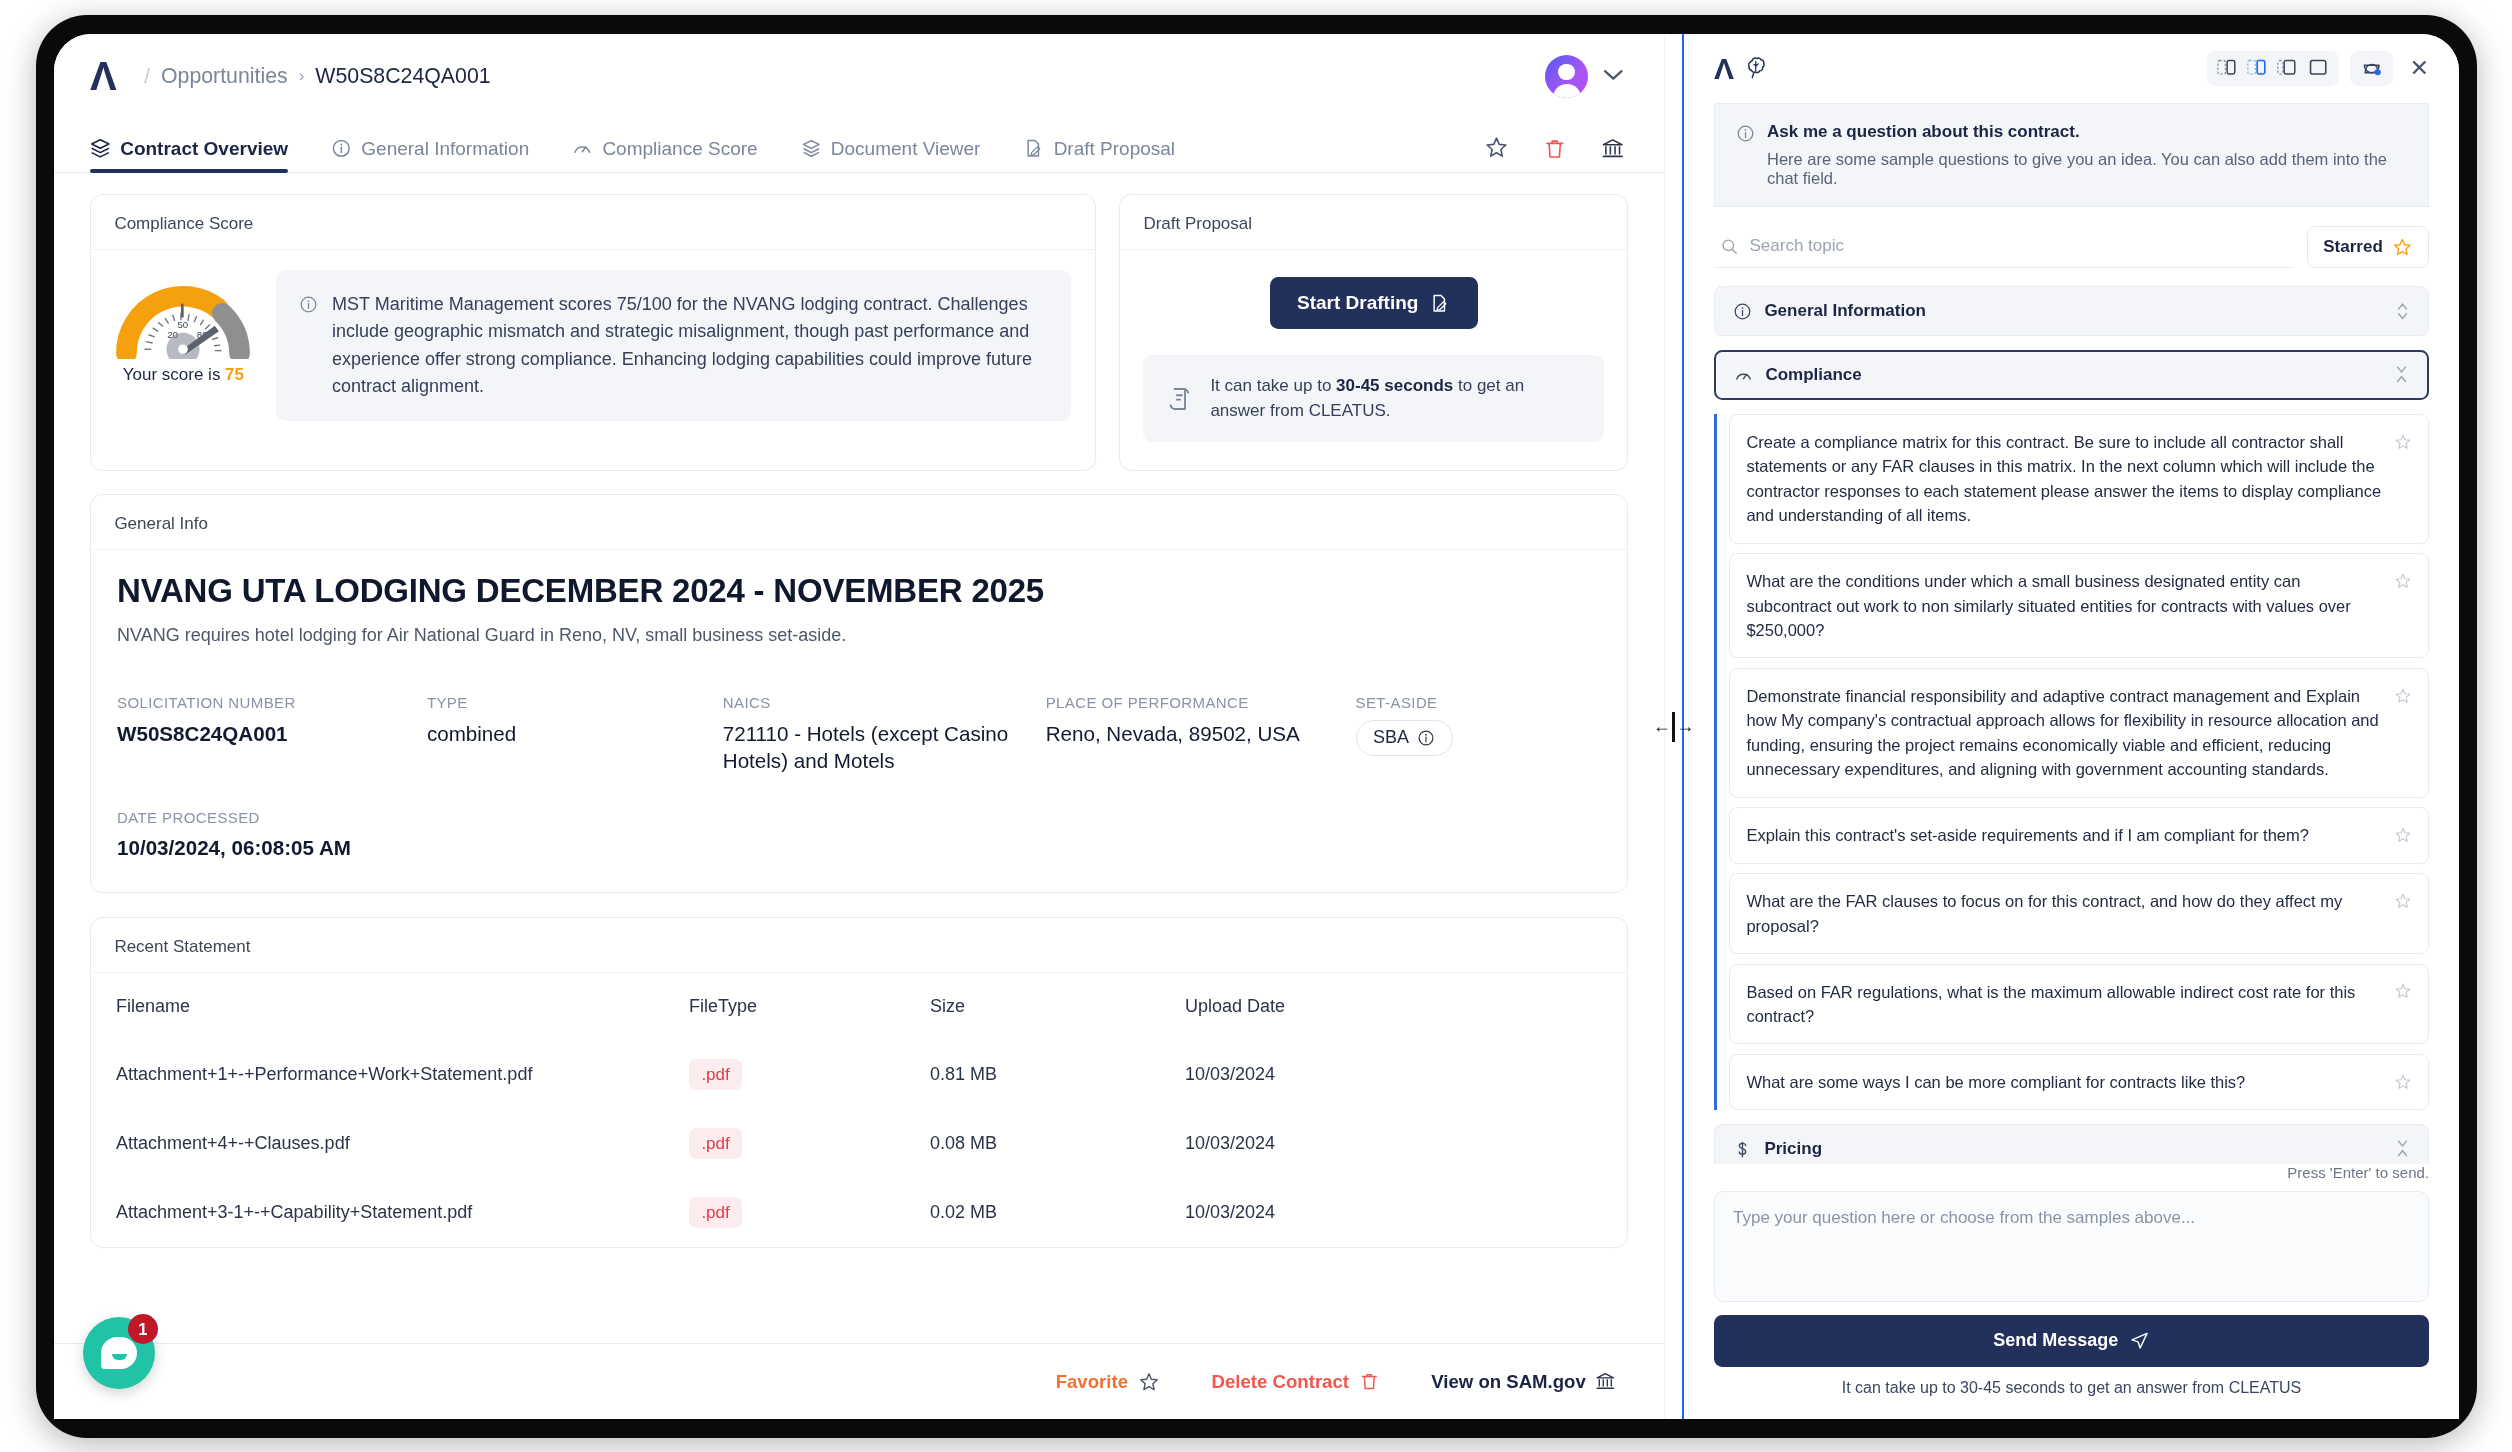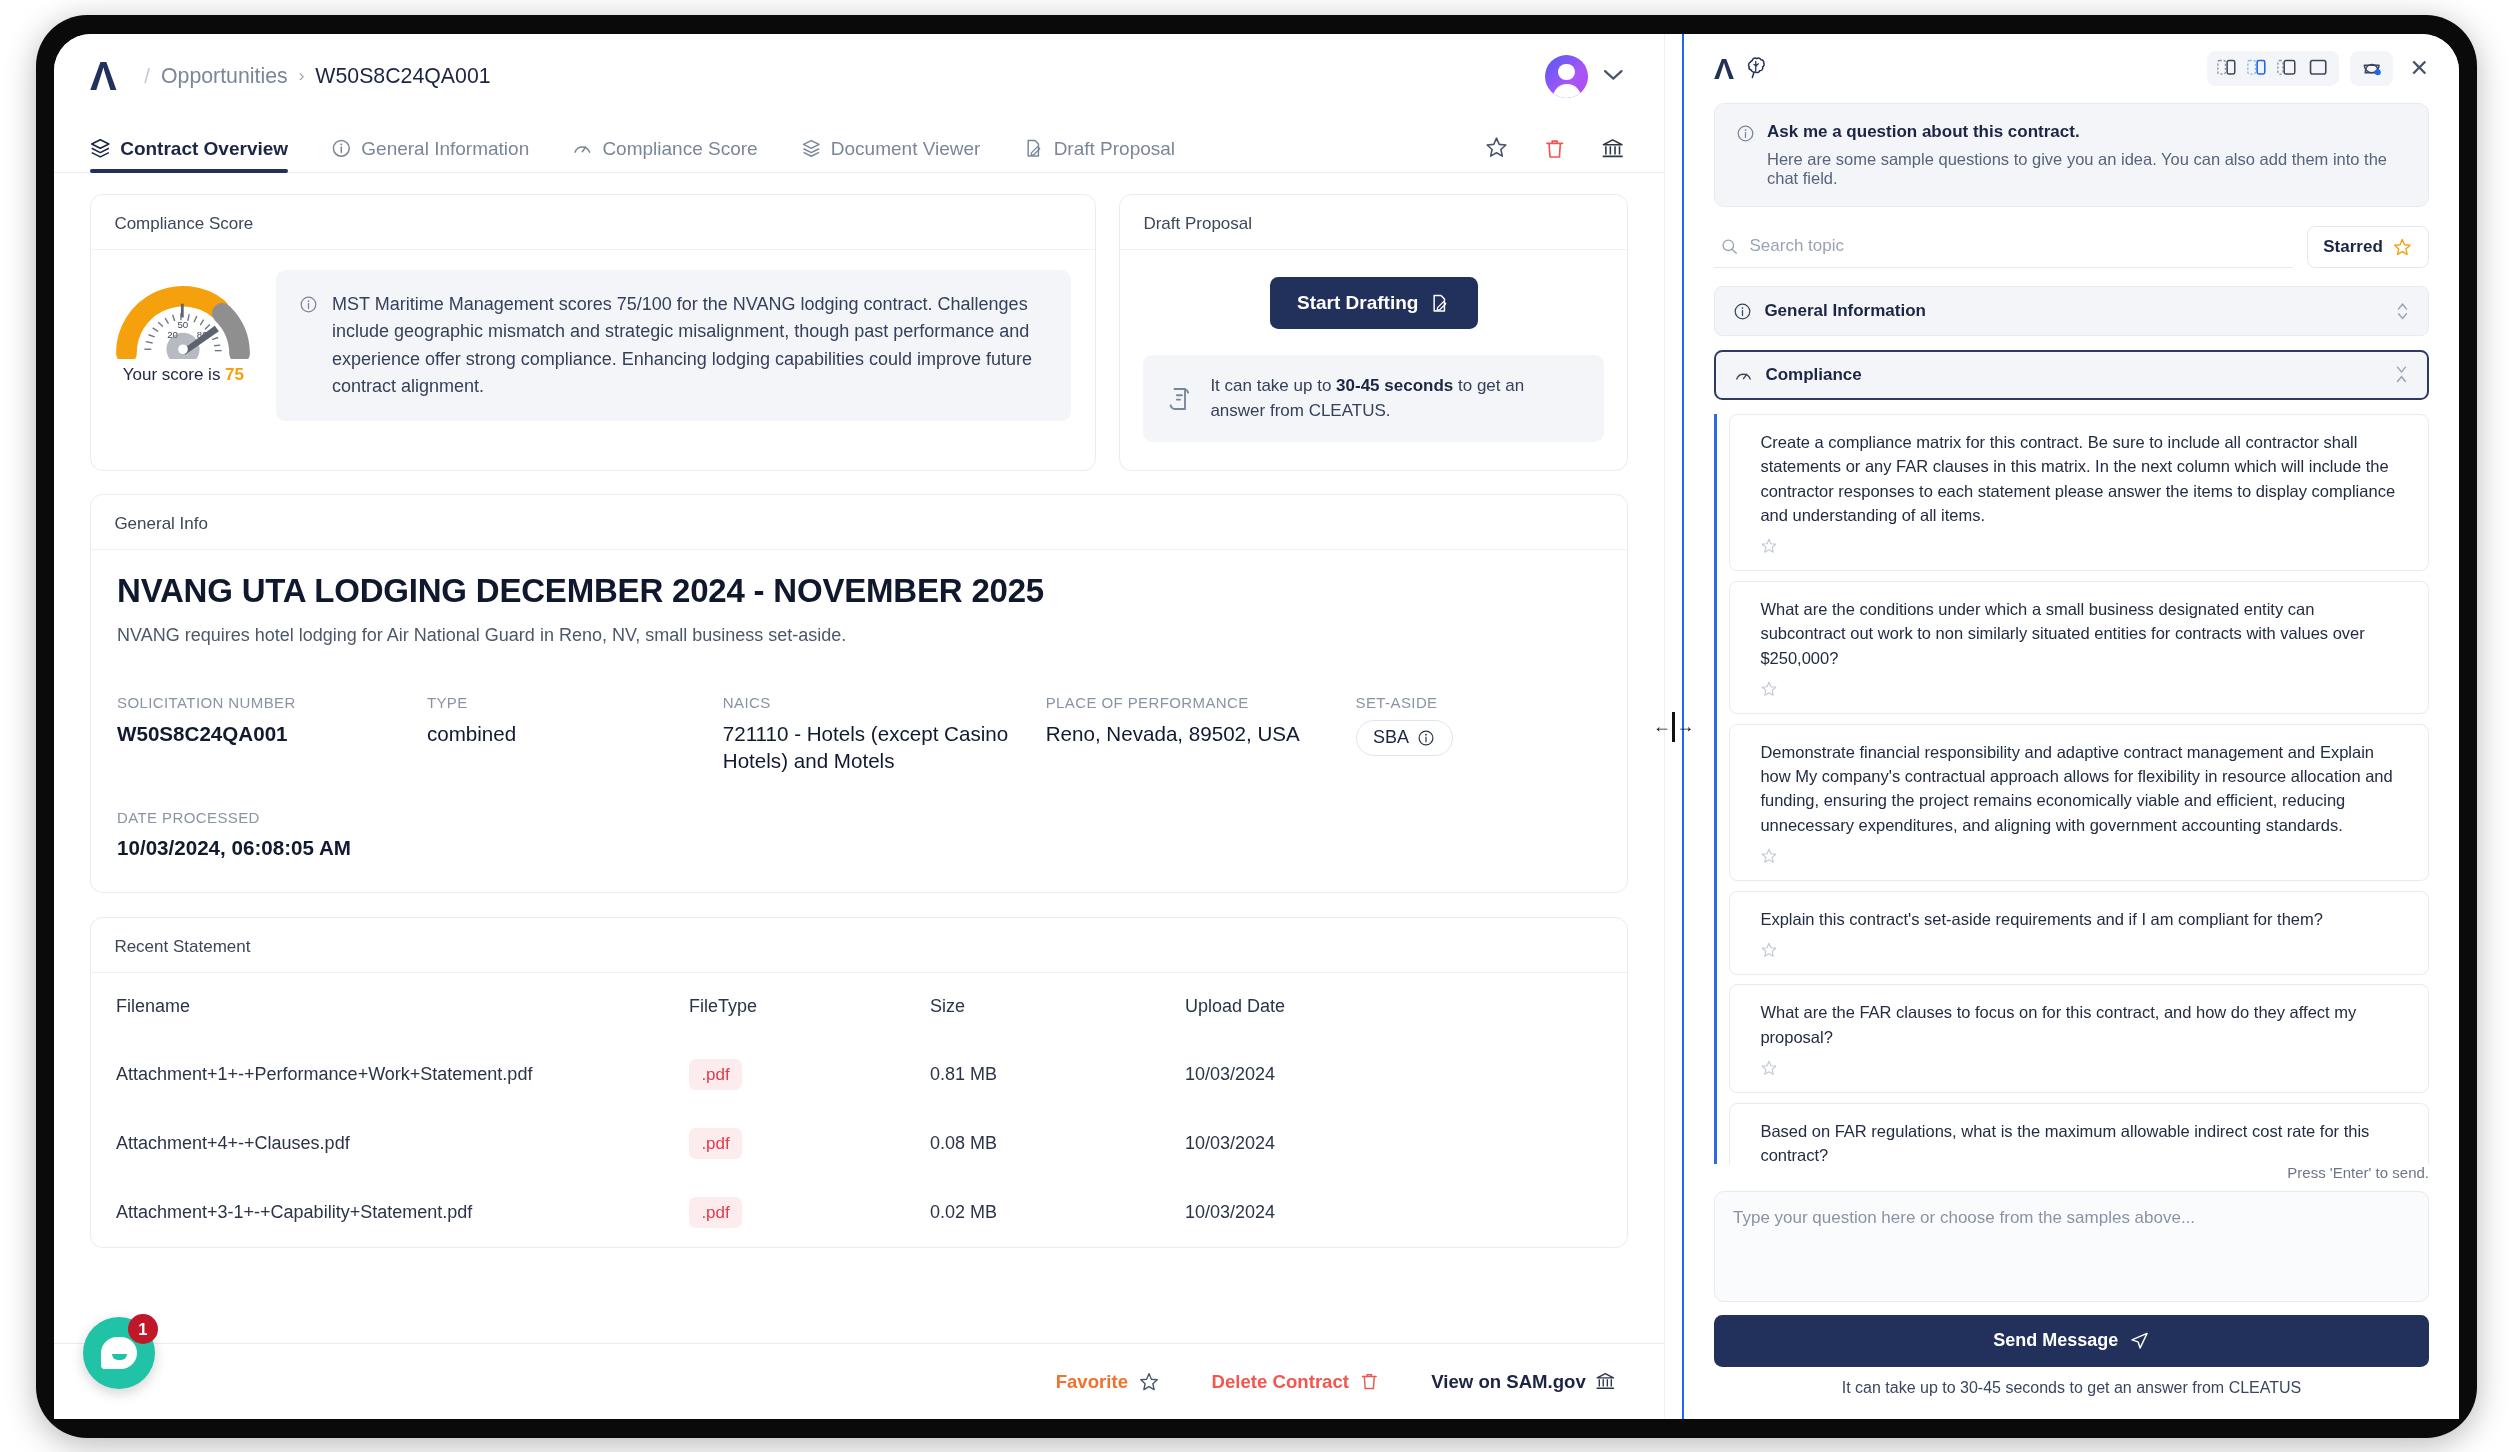--- a/index.html
+++ b/index.html
@@ -249,21 +249,21 @@
     display: flex; gap: 8.3px; align-items: center;
   }
   .lay-ico { cursor: pointer; }
   .bell-group {
     background: #f3f5f9; border-radius: 8.3px; padding: 6.2px 9.6px;
     margin-left: 11px; display: flex; align-items: center; cursor: pointer;
   }
   .close-x { margin-left: 16.5px; font-size: 23.4px; color: #4a5468; cursor: pointer; line-height: 1;}
 
   .ask-box {
-    background: #f3f5f9; border: 1.4px solid #e6eaf1; border-radius: 10px;
+    background: #f3f5f9; border: 1.4px solid #e6eaf1; border-radius: 1px;
     padding: 18px 20.6px; display: flex; gap: 12.4px; align-items: flex-start;
   }
   .ask-title { font-size: 17px; font-weight: 700; color: #1c2544; }
   .ask-sub { font-size: 16.5px; color: #59637a; margin-top: 8.3px; }
 
   .search-row {
     display: flex; align-items: center; margin-top: 18px; gap: 13.8px;
   }
   .search-wrap {
     flex: 1; display: flex; align-items: center; gap: 11px;
@@ -289,22 +289,22 @@
   }
   .acc-head.open { border: 2.1px solid #2e3a63; background: #f3f5f9; }
   .acc-label { font-size: 17px; color: #1c2544; font-weight: 700; flex: 1; }
   .acc-chev { color: #9aa3b4; font-size: 15px; line-height: .8; text-align:center;}
 
   .q-group {
     border-left: 3.4px solid #2f6bdd; padding-left: 12.4px; margin-bottom: 13.8px;
   }
   .q-item {
     border: 1.4px solid #e6eaf1; border-radius: 8.3px; background: #fff;
-    padding: 15px 30px; margin-bottom: 9.6px; display: flex; gap: 7px;
-    align-items: flex-start; cursor: pointer; flex-direction: column;
+    padding: 15px 16px; margin-bottom: 9.6px; display: flex; gap: 7px;
+    align-items: flex-start; cursor: pointer;
   }
   .q-text { flex: 1; font-size: 16.5px; line-height: 1.48; color: #232c42; }
 
   .press-enter {
     text-align: right; font-size: 15px; color: #6d7689; margin-bottom: 9.6px;
   }
   .chat-input {
     width: 100%; height: 111px; resize: none;
     border: 1.4px solid #e6eaf1; border-radius: 9.6px;
     background: #fafbfd; padding: 16.5px 18px;

